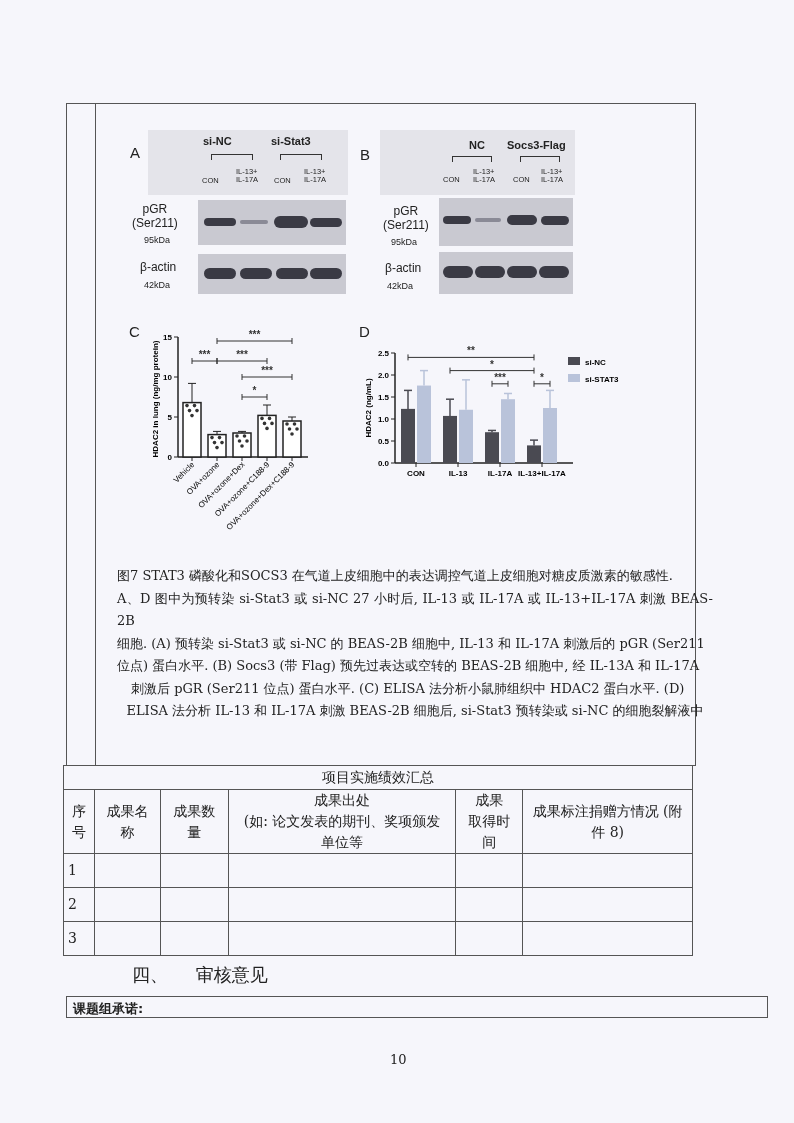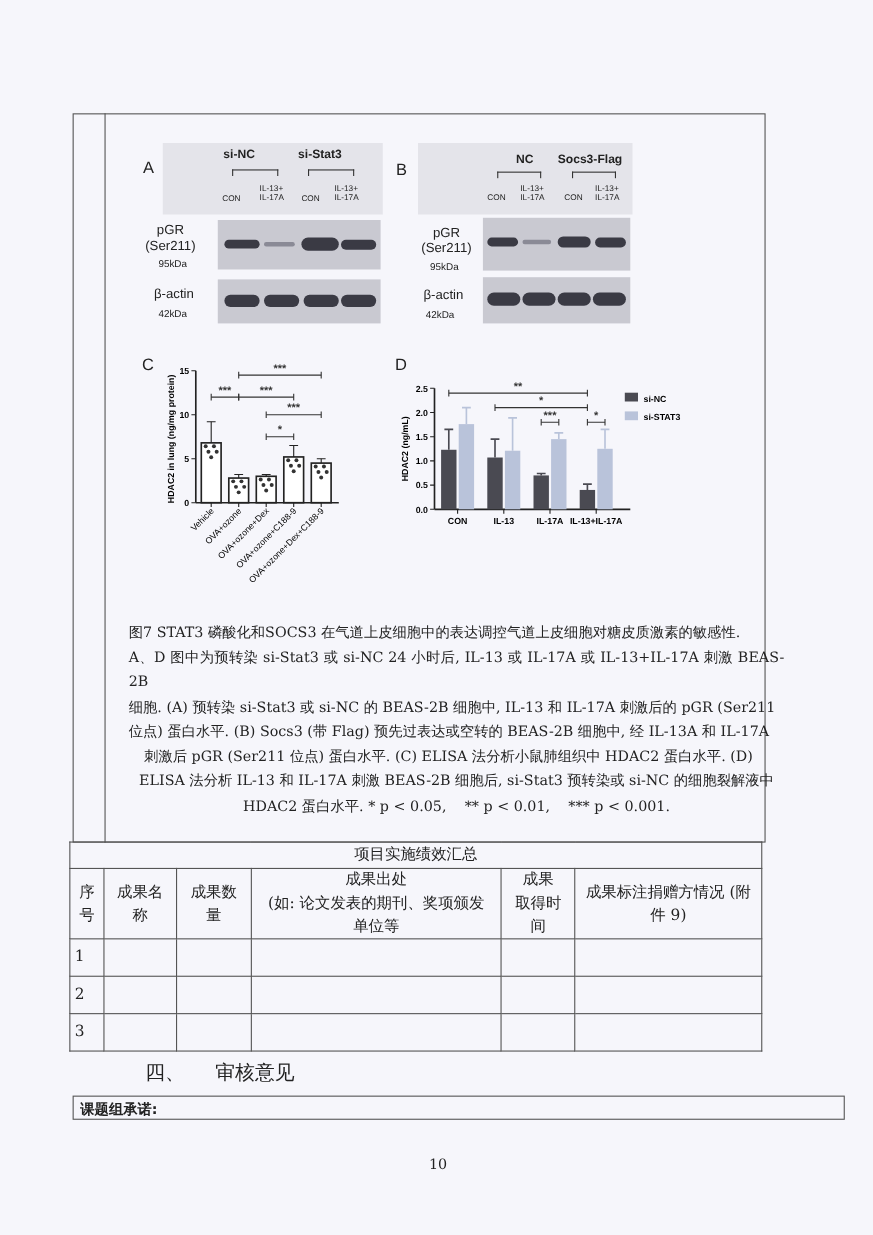--- a/index.html
+++ b/index.html
@@ -255,26 +255,25 @@
         <rect x="218" y="42" width="12" height="8" fill="#4a4a52"></rect>
         <text x="235" y="50" font-size="8" font-weight="bold">si-NC</text>
         <rect x="218" y="59" width="12" height="8" fill="#b9c3da"></rect>
         <text x="235" y="67" font-size="8" font-weight="bold">si-STAT3</text>
       </g>
   </svg>
 </div>
 
 <div class="abs caption" style="left:117px; top:565px; width:596px; text-align:justify;">
   <p>图7 STAT3 磷酸化和SOCS3 在气道上皮细胞中的表达调控气道上皮细胞对糖皮质激素的敏感性.</p>
-  <p>A、D 图中为预转染 si-Stat3 或 si-NC 24 小时后, IL-13 或 IL-17A 或 IL-13+IL-17A 刺激 BEAS-2B</p>
+  <p>A、D 图中为预转染 si-Stat3 或 si-NC 27 小时后, IL-13 或 IL-17A 或 IL-13+IL-17A 刺激 BEAS-2B</p>
   <p>细胞. (A) 预转染 si-Stat3 或 si-NC 的 BEAS-2B 细胞中, IL-13 和 IL-17A 刺激后的 pGR (Ser211</p>
   <p>位点) 蛋白水平. (B) Socs3 (带 Flag) 预先过表达或空转的 BEAS-2B 细胞中, 经 IL-13A 和 IL-17A</p>
   <p style="padding-left:14px;">刺激后 pGR (Ser211 位点) 蛋白水平. (C) ELISA 法分析小鼠肺组织中 HDAC2 蛋白水平. (D)</p>
   <p style="text-align:center;">ELISA 法分析 IL-13 和 IL-17A 刺激 BEAS-2B 细胞后, si-Stat3 预转染或 si-NC 的细胞裂解液中</p>
-  <p style="text-align:center; white-space:pre;">HDAC2 蛋白水平. * p &lt; 0.05,    ** p &lt; 0.01,    *** p &lt; 0.001.</p>
 </div>
 
 <table class="perf" style="left:63px; top:765px; width:630px;">
   <colgroup>
     <col style="width:31px">
       <col style="width:66px">
       <col style="width:68px">
       <col style="width:228px">
       <col style="width:67px">
       <col style="width:170px">
@@ -290,21 +289,21 @@
 称</td>
     <td style="white-space:pre-line;">成果数
 量</td>
     <td style="white-space:pre-line;">成果出处
 (如: 论文发表的期刊、奖项颁发
 单位等</td>
     <td style="white-space:pre-line;">成果
 取得时
 间</td>
     <td style="white-space:pre-line;">成果标注捐赠方情况 (附
-件 9)</td>
+件 8)</td>
   </tr>
   <tr style="height:34px;">
     <td style="text-align:left; padding-left:4px;">1</td>
     <td></td>
         <td></td>
     <td></td>
         <td></td>
     <td></td>
   </tr>
   <tr style="height:34px;">

